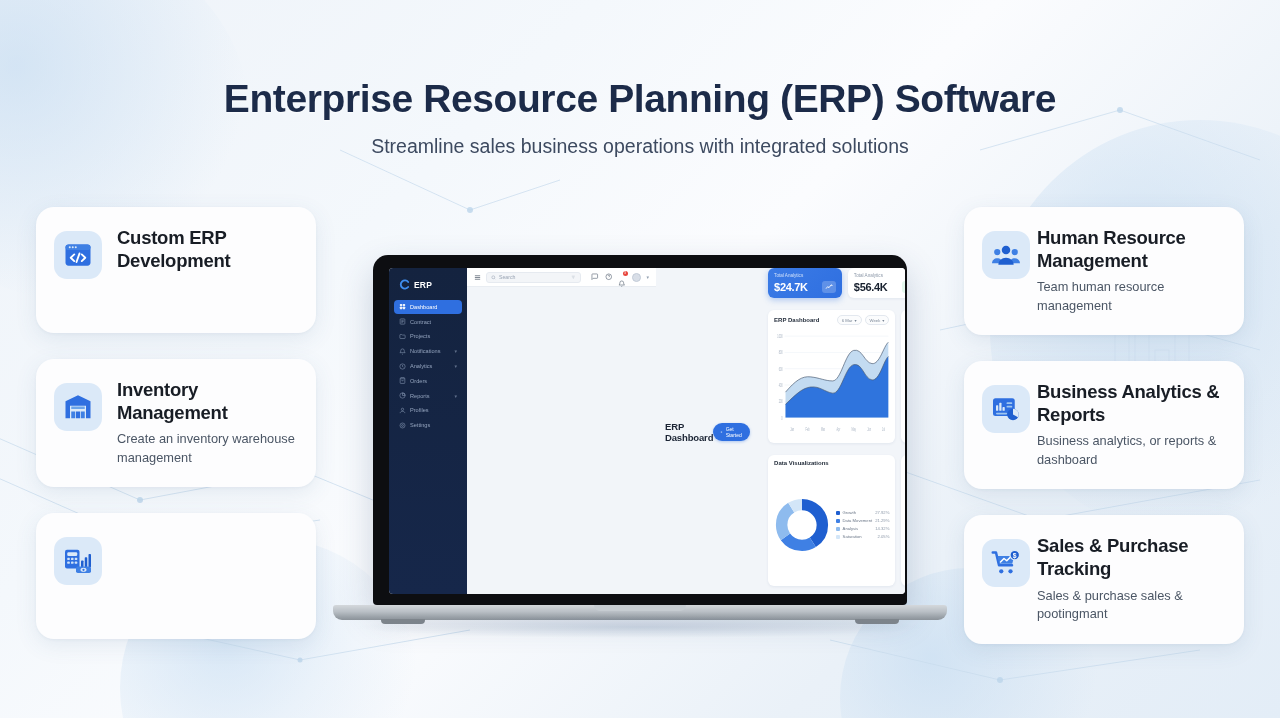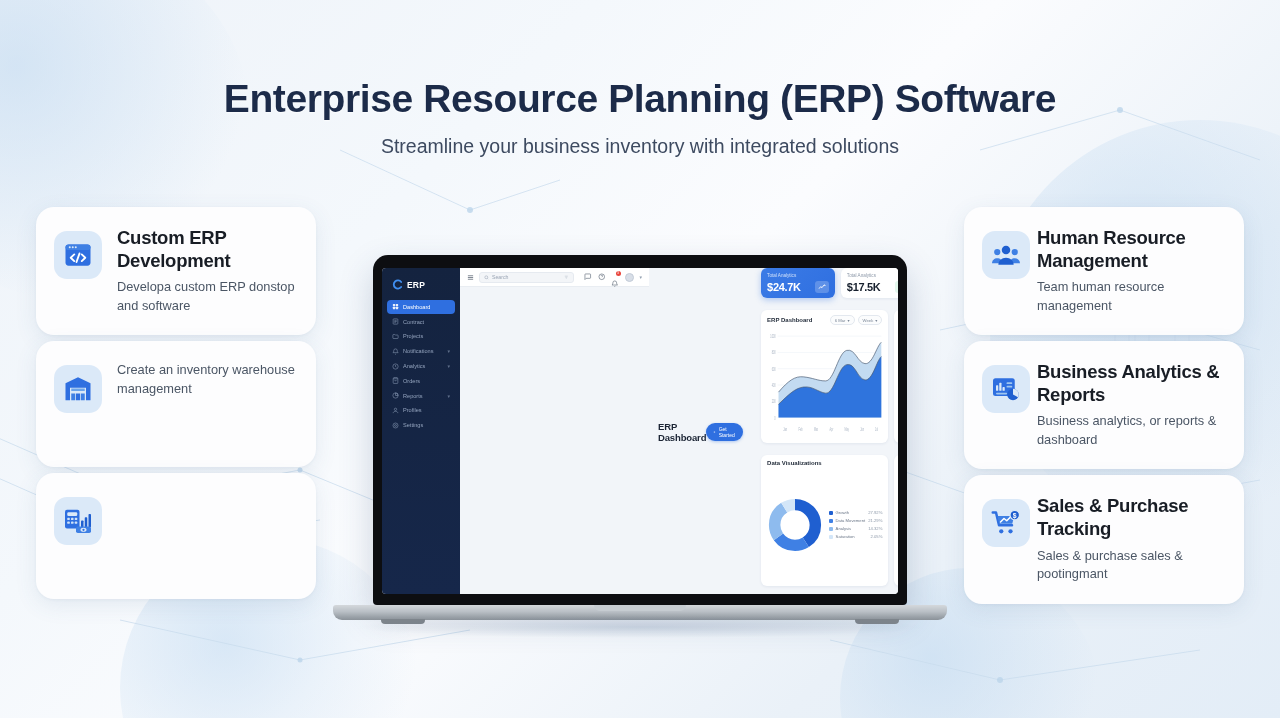--- a/index.html
+++ b/index.html
@@ -36,21 +36,21 @@
   .cards-right { position: absolute; right: 36px; top: 207px; width: 280px; }
 
   .fcard {
     background: #fdfdfe;
     border-radius: 18px;
     padding: 20px 18px;
     display: flex;
     align-items: flex-start;
     gap: 15px;
     box-shadow: 0 6px 22px rgba(60,95,140,.10), 0 1px 3px rgba(60,95,140,.06);
-    margin-bottom: 6px;
+    margin-bottom: 26px;
     min-height: 126px;
   }
   .cards-right .fcard { min-height: 124px; gap: 7px; }
   .fcard:last-child { margin-bottom: 0; }
 
   .ficon {
     flex: 0 0 48px; width: 48px; height: 48px;
     background: #dbe9f8; border-radius: 13px;
     display: flex; align-items: center; justify-content: center;
     margin-top: 4px;
@@ -63,21 +63,21 @@
     line-height: 1.22; letter-spacing: -.25px; margin-bottom: 6px;
   }
   .fdesc { font-size: 12.8px; color: #4b5665; line-height: 1.45; }
 
   
   .laptop { position: absolute; left: 333px; top: 255px; width: 614px; }
   .lid {
     width: 534px; margin: 0 auto;
     background: #0d0e11;
     border-radius: 15px 15px 4px 4px;
-    padding: 13px 9px 11px 9px;
+    padding: 13px 9px 11px 16px;
     box-shadow: 0 14px 34px rgba(40,70,110,.22);
     position: relative;
   }
   .notch {
     position: absolute; top: 0; left: 50%; transform: translateX(-50%);
     width: 86px; height: 13px; background: #0d0e11; border-radius: 0 0 7px 7px; z-index: 5;
   }
   .screen {
     width: 516px; height: 326px; background: #f3f5f8;
     border-radius: 4px; overflow: hidden; display: flex; position: relative;
@@ -242,53 +242,53 @@
       <rect x="1115" y="330" width="14" height="120"></rect>
       <rect x="1135" y="300" width="14" height="150"></rect>
       <rect x="1155" y="350" width="14" height="100"></rect>
       <rect x="1175" y="280" width="14" height="170"></rect>
     </g>
   </svg>
 </div>
 
 <div class="header">
   <div class="title">Enterprise Resource Planning (ERP) Software</div>
-  <div class="subtitle">Streamline your business inventory with integrated solutions</div>
+  <div class="subtitle">Streamline sales business operations with integrated solutions</div>
 </div>
 
 <div class="cards-left">
 
   <div class="fcard">
     <div class="ficon">
       <svg viewBox="0 0 24 24" fill="none">
         <rect x="2" y="3.5" width="20" height="17" rx="2.5" fill="#2f6fe0"></rect>
         <rect x="2" y="3.5" width="20" height="4.5" rx="2.5" fill="#3f80e4"></rect>
         <circle cx="5.4" cy="5.8" r=".8" fill="#dbe9f8"></circle>
           <circle cx="7.8" cy="5.8" r=".8" fill="#dbe9f8"></circle>
           <circle cx="10.2" cy="5.8" r=".8" fill="#dbe9f8"></circle>
         <path d="M9 11.5 L6.2 14.2 L9 16.9 M15 11.5 L17.8 14.2 L15 16.9 M13.2 10.8 L10.8 17.6" stroke="#fff" stroke-width="1.5" stroke-linecap="round" stroke-linejoin="round"></path>
       </svg>
     </div>
     <div class="ftext">
       <div class="ftitle">Custom ERP Development</div>
-      <div class="fdesc">Developa custom ERP donstop and software</div>
     </div>
   </div>
 
   <div class="fcard">
     <div class="ficon">
       <svg viewBox="0 0 24 24" fill="none">
         <path d="M12 2.6 L22 7.4 V21 H18.4 V11 H5.6 V21 H2 V7.4 Z" fill="#2f6fe0"></path>
         <rect x="6.6" y="11.6" width="10.8" height="2" fill="#6ba4ea"></rect>
         <rect x="6.6" y="15.6" width="3.2" height="5.4" fill="#3f80e4"></rect>
         <rect x="10.4" y="15.6" width="3.2" height="5.4" fill="#2f6fe0"></rect>
         <rect x="14.2" y="15.6" width="3.2" height="5.4" fill="#3f80e4"></rect>
       </svg>
     </div>
     <div class="ftext">
+      <div class="ftitle">Inventory Management</div>
       <div class="fdesc">Create an inventory warehouse management</div>
     </div>
   </div>
 
   <div class="fcard">
     <div class="ficon">
       <svg viewBox="0 0 24 24" fill="none">
         <rect x="1.6" y="3" width="11.6" height="15" rx="1.6" fill="#2f6fe0"></rect>
         <rect x="3.4" y="5" width="8" height="3" rx="1" fill="#dbe9f8"></rect>
         <g fill="#cfe2f8">
@@ -532,21 +532,21 @@
                     <svg viewBox="0 0 24 24" stroke="#fff" stroke-width="2.6" fill="none" style="width:8px;height:8px">
                         <path d="M3 17l5-6 4 3 6-8"></path>
                         <path d="M18 6h3v3"></path>
                       </svg>
                   </div>
                 </div>
               </div>
               <div class="kpi">
                 <div class="kpi-label">Total Analytics</div>
                 <div class="kpi-row">
-                  <div class="kpi-value">$17.5K</div>
+                  <div class="kpi-value">$56.4K</div>
                   <div class="kpi-chip chip-green">
                     <svg viewBox="0 0 24 24" fill="#3ec07a" style="width:8px;height:8px">
                         <rect x="3" y="13" width="4" height="8" rx="1"></rect>
                         <rect x="10" y="8" width="4" height="13" rx="1"></rect>
                         <rect x="17" y="3" width="4" height="18" rx="1"></rect>
                       </svg>
                   </div>
                 </div>
               </div>
               <div class="kpi">

